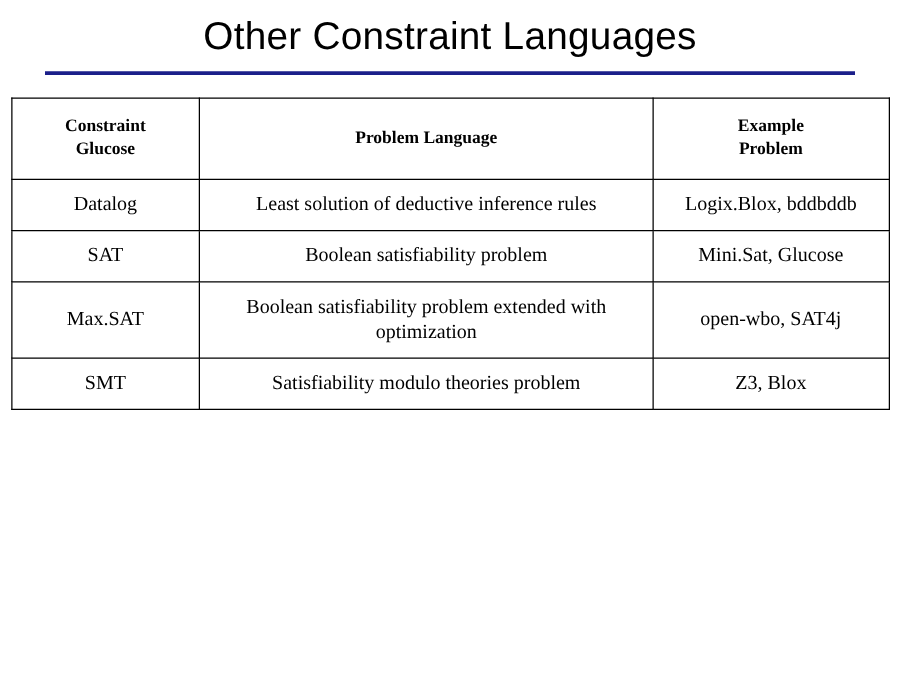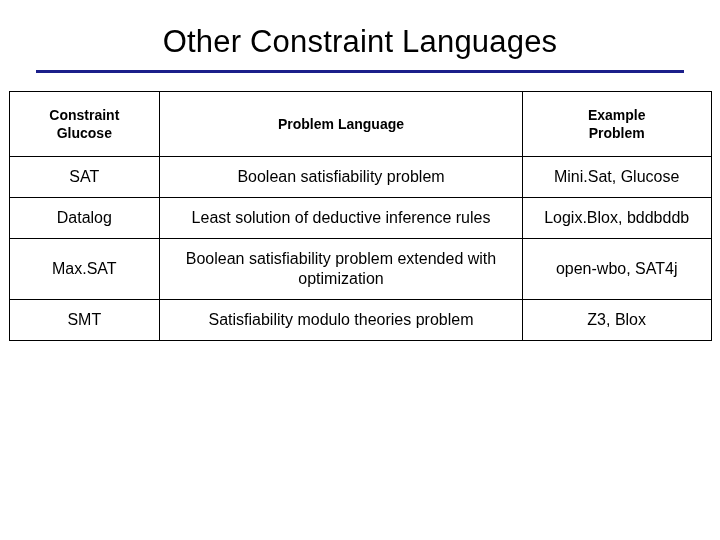--- a/index.html
+++ b/index.html
@@ -18,31 +18,32 @@
     position: relative;
     width: 720px;
     height: 540px;
     box-sizing: border-box;
   }
   .slide-title {
     text-align: center;
     font-size: 31px;
     font-weight: normal;
     color: #000000;
-    padding-top: 24px;
+    padding-top: 11px;
     letter-spacing: 0.2px;
   }
   .title-rule {
     width: 648px;
     margin: 10px auto 0 auto;
     border-top: 3px solid #1b1f8a;
   }
   .table-wrap {
     width: 703px;
     margin: 18px auto 8px auto;
+    font-family: Liberation Serif, serif;
   }
   table.ct {
     width: 100%;
     border-collapse: collapse;
     table-layout: fixed;
   }
   table.ct td, table.ct th {
     border: 1px solid #000000;
     vertical-align: middle;
     text-align: center;
@@ -86,28 +87,28 @@
           </th>
           <th class="col-prob">Problem Language</th>
           <th class="col-solv">
             <span class="cell-sub">Example</span>
             <span class="cell-sub">Problem</span>
           </th>
         </tr>
       </thead>
       <tbody>
         <tr>
+          <td class="col-lang">Datalog</td>
+          <td class="col-prob">Least solution of deductive inference rules</td>
+          <td class="col-solv">Logix.Blox, bddbddb</td>
+        </tr>
+        <tr>
           <td class="col-lang">SAT</td>
           <td class="col-prob">Boolean satisfiability problem</td>
           <td class="col-solv">Mini.Sat, Glucose</td>
-        </tr>
-        <tr>
-          <td class="col-lang">Datalog</td>
-          <td class="col-prob">Least solution of deductive inference rules</td>
-          <td class="col-solv">Logix.Blox, bddbddb</td>
         </tr>
         <tr>
           <td class="col-lang">Max.SAT</td>
           <td class="col-prob">Boolean satisfiability problem extended with optimization</td>
           <td class="col-solv">open-wbo, SAT4j</td>
         </tr>
         <tr>
           <td class="col-lang">SMT</td>
           <td class="col-prob">Satisfiability modulo theories problem</td>
           <td class="col-solv">Z3, Blox</td>

